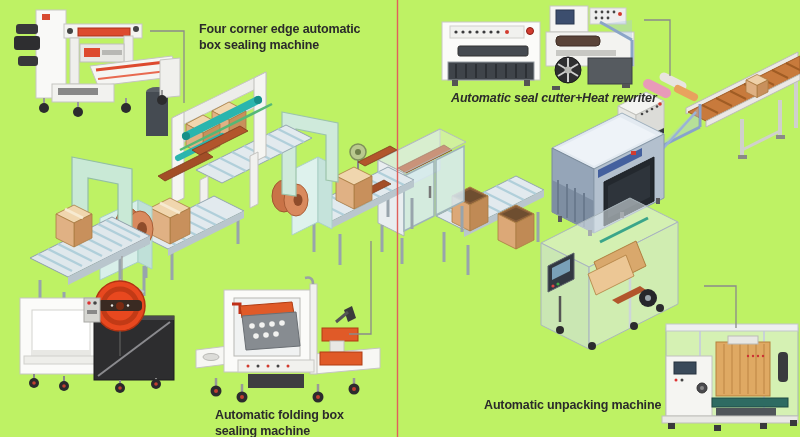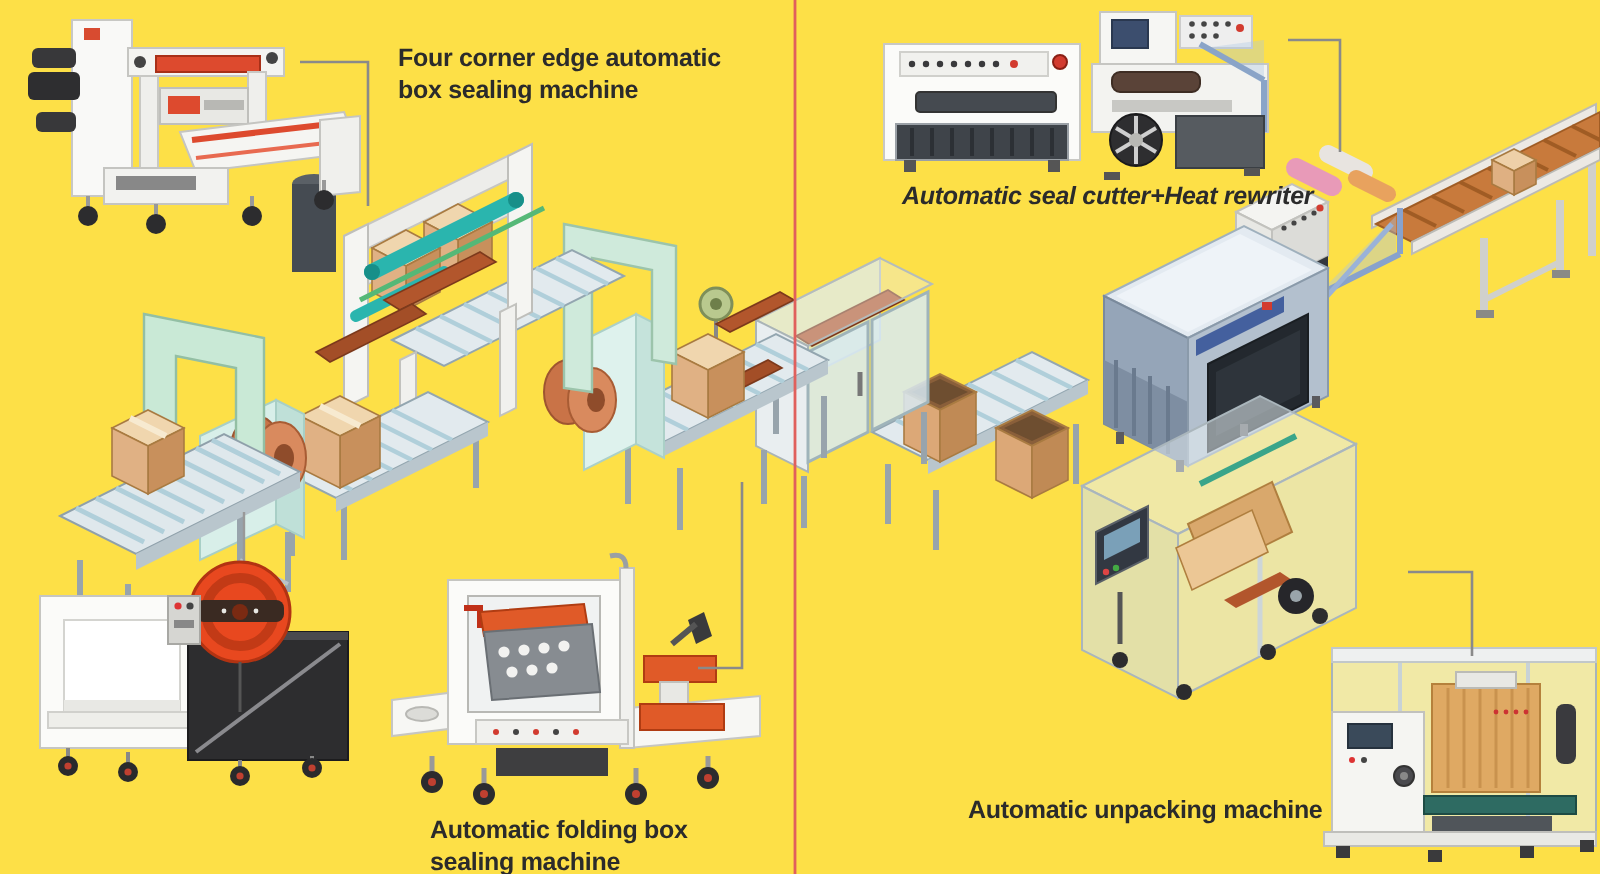--- a/index.html
+++ b/index.html
@@ -1,16 +1,16 @@
 <!DOCTYPE html>
 <html><head>
 <meta charset="utf-8">
 <style>
   html,body{margin:0;padding:0;background:#fff;}
-  #stage{position:relative;width:800px;height:437px;background:#fde047;overflow:hidden;
+  #stage{position:relative;width:800px;height:437px;background:#bef264;overflow:hidden;
          font-family:"Liberation Sans",sans-serif;}
   #stage svg{position:absolute;left:0;top:0;}
   .lbl{position:absolute;font-weight:700;font-size:12.5px;line-height:1.3;
        letter-spacing:-0.15px;color:#2b2b2b;white-space:pre-line;}
 </style>
 </head>
 <body>
 
 <div id="stage">
 

